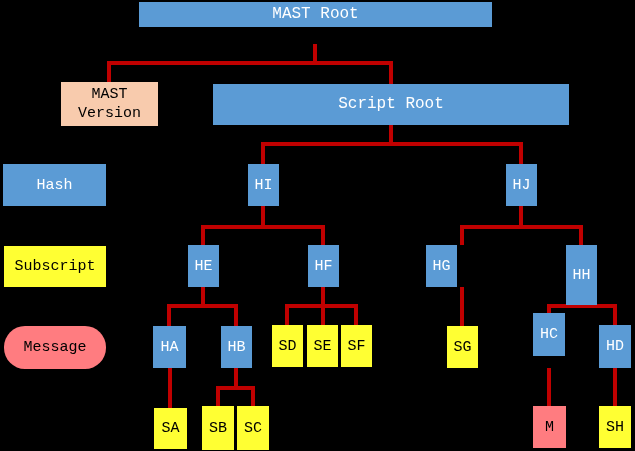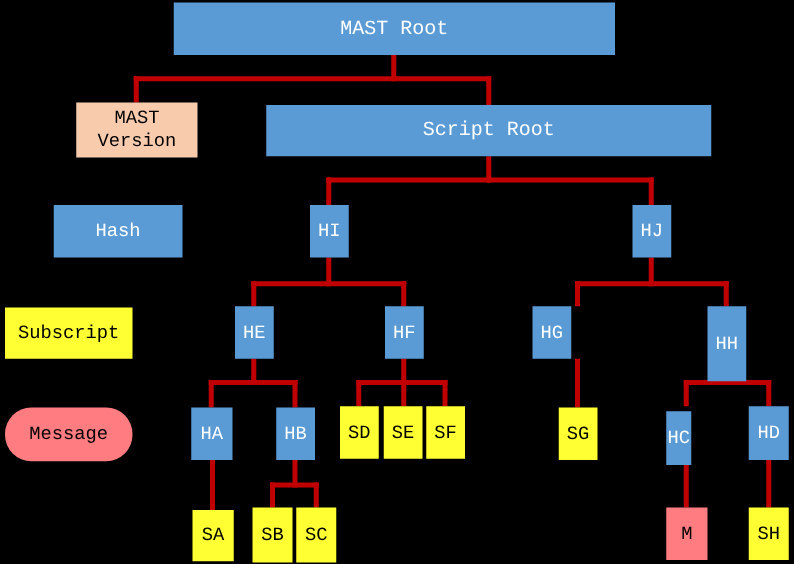--- a/index.html
+++ b/index.html
@@ -71,43 +71,43 @@
 
   <div class="edge" style="left:234px;top:368px;width:4px;height:22px;"></div>
   <div class="edge" style="left:216px;top:386px;width:39px;height:4px;"></div>
   <div class="edge" style="left:216px;top:386px;width:4px;height:20px;"></div>
   <div class="edge" style="left:251px;top:386px;width:4px;height:20px;"></div>
 
   <div class="edge" style="left:547px;top:368px;width:4px;height:38px;"></div>
 
   <div class="edge" style="left:613px;top:368px;width:4px;height:38px;"></div>
 
-  <div class="node big blue" style="left:139px;top:2px;width:353px;height:42px;">MAST Root</div>
+  <div class="node big blue" style="left:139px;top:2px;width:353px;height:25px;">MAST Root</div>
   <div class="node peach" style="left:61px;top:82px;width:97px;height:44px;padding:0 20px;">MAST Version</div>
   <div class="node big blue" style="left:213px;top:84px;width:356px;height:41px;">Script Root</div>
 
-  <div class="node blue" style="left:3px;top:164px;width:103px;height:42px;margin-left:40px;">Hash</div>
+  <div class="node blue" style="left:3px;top:164px;width:103px;height:42px;">Hash</div>
   <div class="node yellow" style="left:4px;top:246px;width:102px;height:41px;">Subscript</div>
   <div class="node salmon" style="left:4px;top:326px;width:102px;height:43px;border-radius:21px;">Message</div>
 
   <div class="node blue" style="left:248px;top:164px;width:31px;height:42px;">HI</div>
   <div class="node blue" style="left:506px;top:164px;width:31px;height:42px;">HJ</div>
 
   <div class="node blue" style="left:188px;top:245px;width:31px;height:42px;">HE</div>
   <div class="node blue" style="left:308px;top:245px;width:31px;height:42px;">HF</div>
   <div class="node blue" style="left:426px;top:245px;width:31px;height:42px;">HG</div>
   <div class="node blue" style="left:566px;top:245px;width:31px;height:60px;">HH</div>
 
   <div class="node blue" style="left:153px;top:326px;width:33px;height:42px;">HA</div>
   <div class="node blue" style="left:221px;top:326px;width:31px;height:42px;">HB</div>
   <div class="node yellow" style="left:272px;top:325px;width:31px;height:42px;">SD</div>
   <div class="node yellow" style="left:307px;top:325px;width:31px;height:42px;">SE</div>
   <div class="node yellow" style="left:341px;top:325px;width:31px;height:42px;">SF</div>
   <div class="node yellow" style="left:447px;top:326px;width:31px;height:42px;">SG</div>
-  <div class="node blue" style="left:533px;top:329px;width:20px;height:43px;">HC</div>
+  <div class="node blue" style="left:533px;top:313px;width:32px;height:43px;">HC</div>
   <div class="node blue" style="left:599px;top:325px;width:32px;height:43px;">HD</div>
 
   <div class="node yellow" style="left:154px;top:408px;width:33px;height:41px;">SA</div>
   <div class="node yellow" style="left:202px;top:406px;width:32px;height:44px;">SB</div>
   <div class="node yellow" style="left:237px;top:406px;width:32px;height:44px;">SC</div>
   <div class="node salmon" style="left:533px;top:406px;width:33px;height:42px;">M</div>
   <div class="node yellow" style="left:599px;top:406px;width:32px;height:42px;">SH</div>
 
 </div>
 

